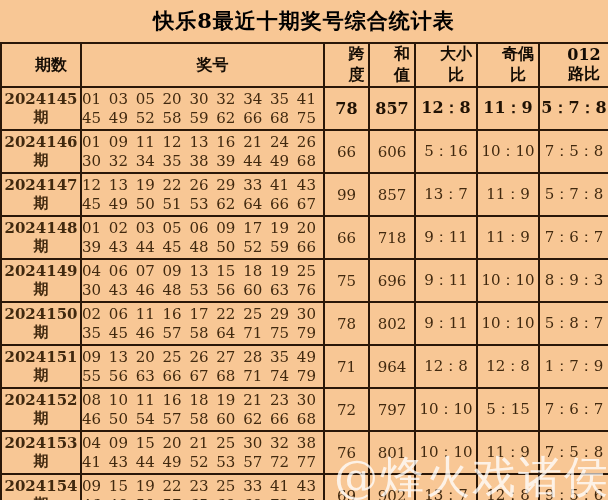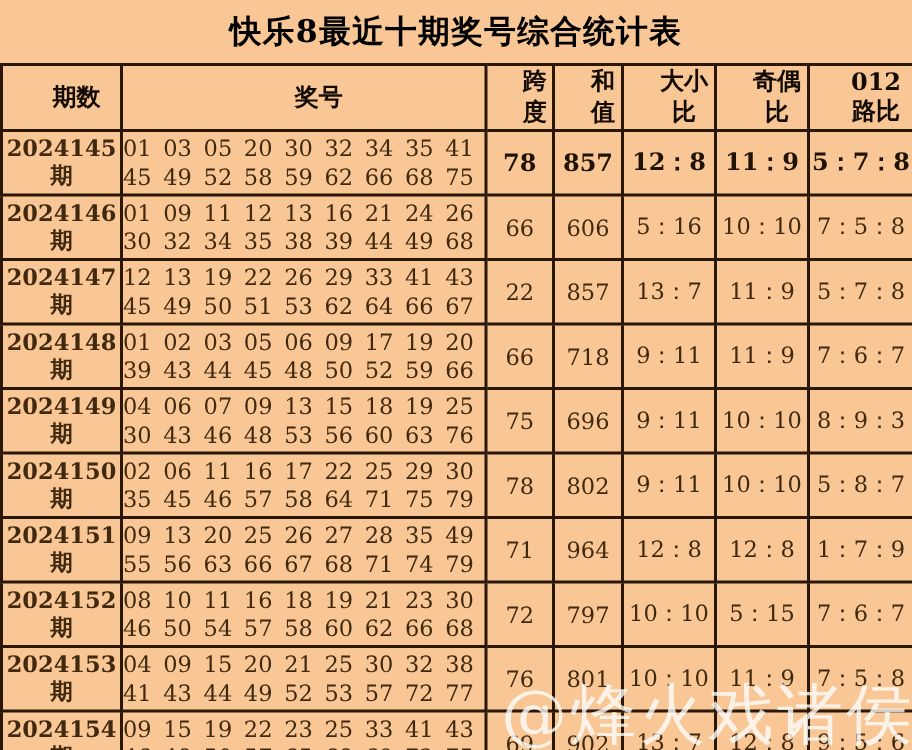--- a/index.html
+++ b/index.html
@@ -109,21 +109,21 @@
       <td class="stat">5：16</td>
       <td class="stat">10：10</td>
       <td class="stat">7：5：8</td>
     </tr>
     <tr>
       <td class="period">2024147期</td>
       <td class="numbers">
         <div>12 13 19 22 26 29 33 41 43 44</div>
         <div>45 49 50 51 53 62 64 66 67 68</div>
       </td>
-      <td class="stat">22</td>
+      <td class="stat">99</td>
       <td class="stat">857</td>
       <td class="stat">13：7</td>
       <td class="stat">11：9</td>
       <td class="stat">5：7：8</td>
     </tr>
     <tr>
       <td class="period">2024148期</td>
       <td class="numbers">
         <div>01 02 03 05 06 09 17 19 20 28</div>
         <div>39 43 44 45 48 50 52 59 66 67</div>

